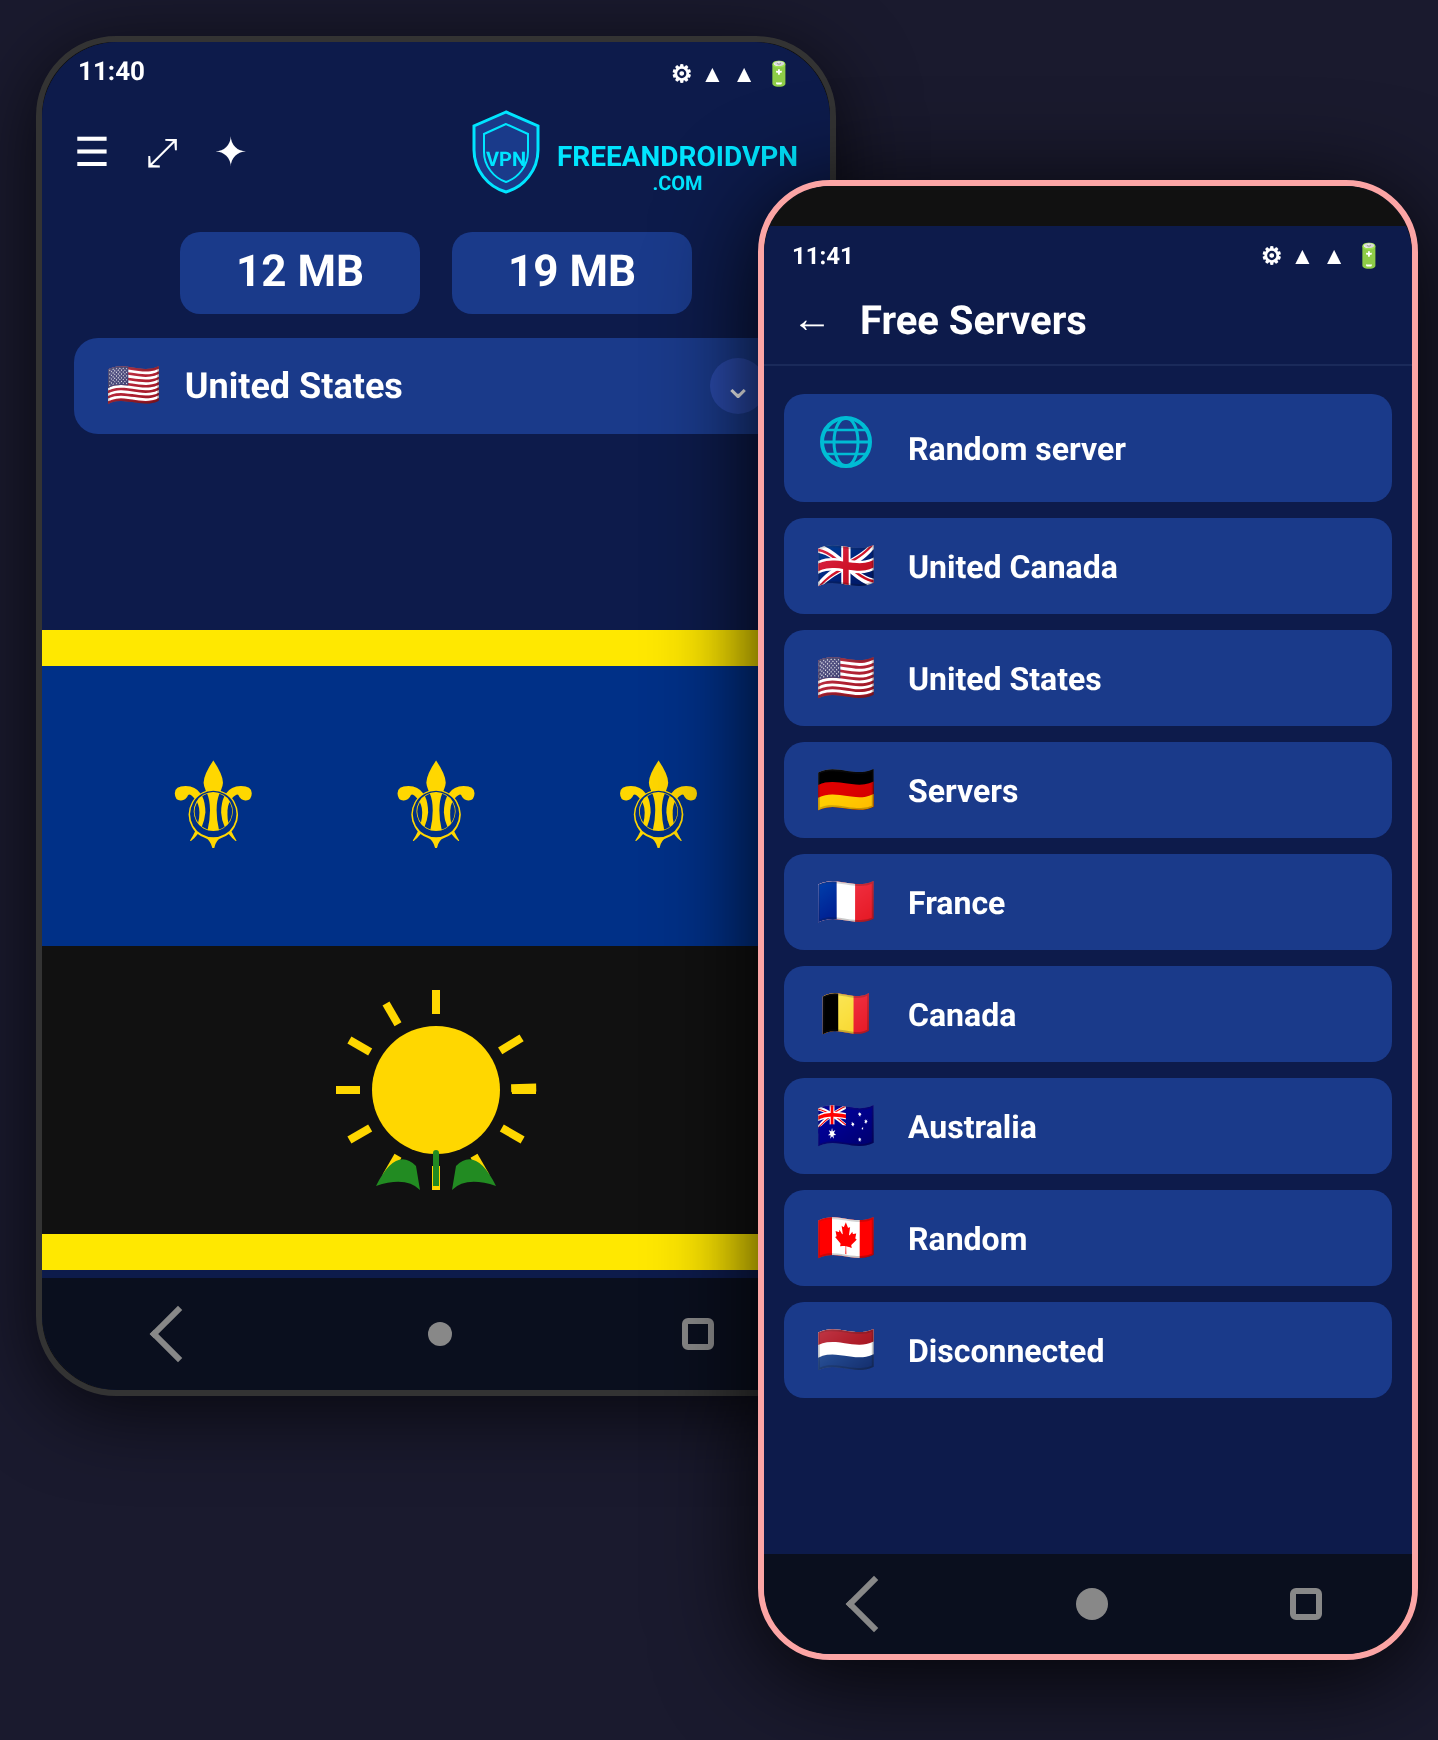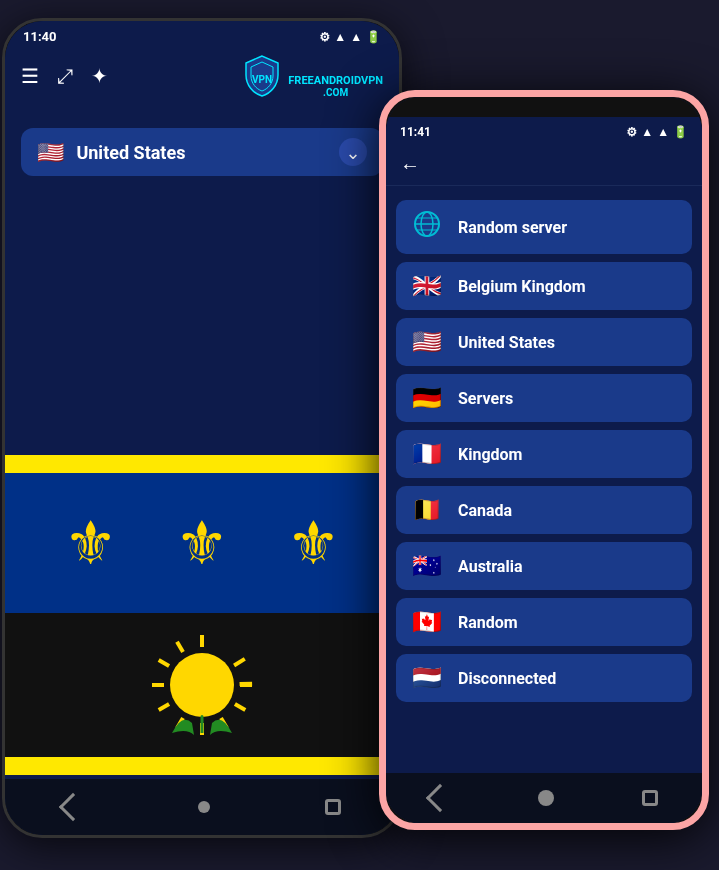--- a/index.html
+++ b/index.html
@@ -11,24 +11,24 @@
       align-items: center;
       justify-content: center;
       font-family: 'Roboto', Arial, sans-serif;
       position: relative;
       overflow: hidden;
     }
 
     
     .phone1 {
       position: absolute;
-      left: 2px;
+      left: 18px;
       top: 18px;
       width: 400px;
-      height: 820px;
+      height: 680px;
       background: #111;
       border-radius: 40px;
       box-shadow: 0 8px 40px rgba(0,0,0,0.7);
       border: 3px solid #333;
       overflow: hidden;
       z-index: 1;
     }
 
     .phone1-screen {
       position: absolute;
@@ -253,21 +253,21 @@
     
     .phone2 {
       position: absolute;
       right: 10px;
       top: 90px;
       width: 330px;
       height: 740px;
       background: #111;
       border-radius: 36px;
       box-shadow: 0 8px 50px rgba(0,0,0,0.9);
-      border: 7px solid #fca5a5;
+      border: 3px solid #fca5a5;
       overflow: hidden;
       z-index: 2;
     }
 
     .phone2-screen {
       position: absolute;
       top: 0; left: 0; right: 0; bottom: 0;
       background: #0d1b4b;
       border-radius: 34px;
       overflow: hidden;
@@ -386,27 +386,33 @@
         <span class="icon-btn">✦</span>
       </div>
       <div class="logo-area">
 
         <svg class="shield-logo" viewBox="0 0 40 44" fill="none" xmlns="http://www.w3.org/2000/svg">
           <path d="M20 2L4 9v12c0 10 7 18.5 16 21 9-2.5 16-11 16-21V9L20 2z" fill="#1a3a8a" stroke="#00e5ff" stroke-width="1.5"></path>
           <path d="M20 8L9 13v9c0 7 5 13 11 15 6-2 11-8 11-15v-9L20 8z" fill="none" stroke="#00e5ff" stroke-width="1"></path>
           <text x="50%" y="60%" dominant-baseline="middle" text-anchor="middle" fill="#00e5ff" font-size="10" font-weight="bold">VPN</text>
         </svg>
         <div>
-          <div style="color:#00e5ff;font-size:11px;font-weight:bold;">FREEANDROIDVPN</div>
+          <div style="color:#00e5ff;font-size:14px;font-weight:bold;">FREEANDROIDVPN</div>
           <div style="color:#00e5ff;font-size:10px;text-align:center;font-weight:bold;">.COM</div>
         </div>
       </div>
     </div>
 
     <div class="data-cards">
+      <div class="data-card">
+        <span>12 MB</span>
+      </div>
+      <div class="data-card">
+        <span>19 MB</span>
+      </div>
     </div>
 
 
     <div class="country-selector">
       <span class="flag-emoji">🇺🇸</span>
       <span class="country-name">United States</span>
       <div class="chevron">⌄</div>
     </div>
 
     <div class="flag-display">
@@ -467,49 +473,50 @@
       <div class="status-icons">
         <span>⚙</span>
         <span>▲</span>
         <span>▲</span>
         <span>🔋</span>
       </div>
     </div>
 
     <div class="server-header">
       <span class="back-arrow">←</span>
+      <span class="server-title">Free Servers</span>
     </div>
 
     <div class="server-list" id="server-list-container">
 
     <div class="server-item random">
           <span class="server-flag"><svg width="28" height="28" viewBox="0 0 28 28" fill="none">
         <circle cx="14" cy="14" r="12" stroke="#00bcd4" stroke-width="2" fill="none"></circle>
         <ellipse cx="14" cy="14" rx="6" ry="12" stroke="#00bcd4" stroke-width="1.5" fill="none"></ellipse>
         <line x1="2" y1="14" x2="26" y2="14" stroke="#00bcd4" stroke-width="1.5"></line>
         <line x1="4" y1="8" x2="24" y2="8" stroke="#00bcd4" stroke-width="1.2"></line>
         <line x1="4" y1="20" x2="24" y2="20" stroke="#00bcd4" stroke-width="1.2"></line>
       </svg></span>
           <span class="server-name">Random server</span>
         </div>
         <div class="server-item">
           <span class="server-flag">🇬🇧</span>
-          <span class="server-name">Belgium Kingdom</span>
+          <span class="server-name">United Canada</span>
         </div>
         <div class="server-item">
           <span class="server-flag">🇺🇸</span>
           <span class="server-name">United States</span>
         </div>
         <div class="server-item">
           <span class="server-flag">🇩🇪</span>
           <span class="server-name">Servers</span>
         </div>
         <div class="server-item">
           <span class="server-flag">🇫🇷</span>
-          <span class="server-name">Kingdom</span>
+          <span class="server-name">France</span>
         </div>
         <div class="server-item">
           <span class="server-flag">🇧🇪</span>
           <span class="server-name">Canada</span>
         </div>
         <div class="server-item">
           <span class="server-flag">🇦🇺</span>
           <span class="server-name">Australia</span>
         </div>
         <div class="server-item">

